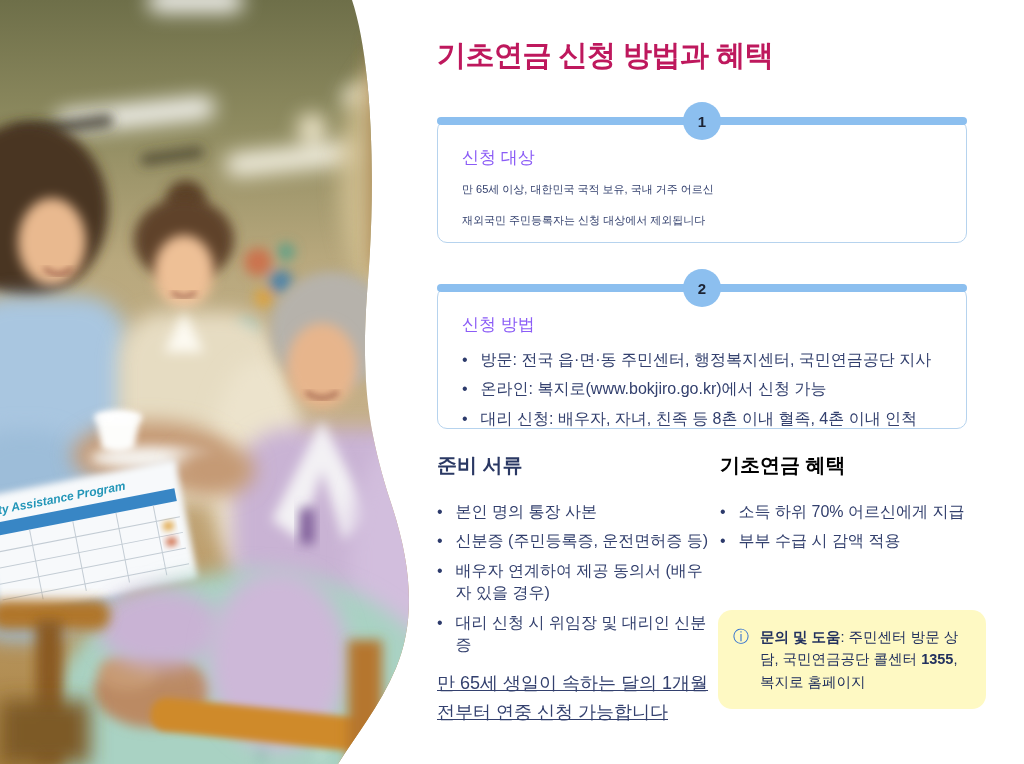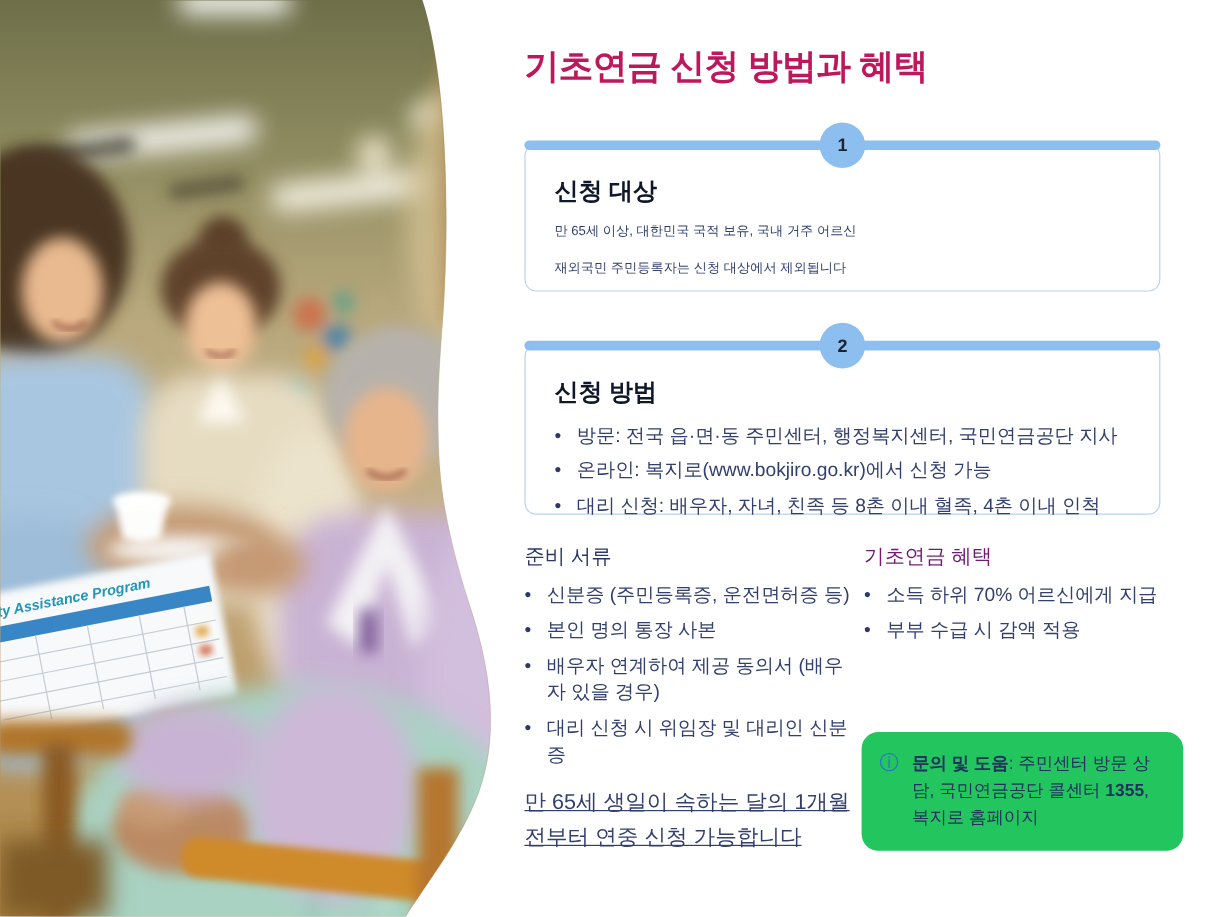--- a/index.html
+++ b/index.html
@@ -25,42 +25,42 @@
   .card-bar{
     position:absolute;top:-4px;left:-1px;right:-1px;height:8px;
     background:#8cbfef;border-radius:5px;
   }
   .badge{
     position:absolute;top:-19px;left:50%;transform:translateX(-50%);
     width:38px;height:38px;border-radius:50%;background:#8cbfef;
     display:flex;align-items:center;justify-content:center;
     font-size:15px;font-weight:700;color:#1c2333;z-index:2;
   }
-  .card h2{margin:0 0 13px 0;font-size:20px;font-weight:700;color:#0f172a;}
+  .card h2{margin:0 0 13px 0;font-size:17px;font-weight:400;color:#8b5cf6;}
   .card p{margin:0 0 15px 0;font-size:11px;line-height:1.45;color:#33406e;}
   ul.blist{list-style:none;margin:0;padding:0;}
   ul.blist li{
     display:flex;gap:13px;margin:0 0 7px 0;
     font-size:16px;line-height:1.4;color:#33406e;
   }
   ul.blist li .dot{flex:0 0 auto;color:#2c3a6b;}
   ul.blist li .dot::before{content:"\2022";}
   .b{font-weight:700;}
   
   .col{position:absolute;top:452px;}
   .col-docs{left:437px;width:278px;}
   .col-benefits{left:720px;width:268px;}
-  .col h3{margin:0 0 11px 0;font-size:17px;font-weight:400;}
+  .col h3{margin:0 0 22px 0;font-size:20px;font-weight:700;}
   .col-docs h3{color:#2a3863;}
-  .col-benefits h3{color:#701a75;}
+  .col-benefits h3{color:#000000;}
   .docs-note{margin:13px 0 0 0;font-size:18px;line-height:1.6;color:#33406e;text-decoration:underline;}
   
   .info-box{
     position:absolute;left:718px;top:610px;width:268px;box-sizing:border-box;
-    background:#22c55e;border-radius:14px;padding:16px 16px 16px 15px;
+    background:#fef9c3;border-radius:14px;padding:16px 16px 16px 15px;
     display:flex;gap:11px;
   }
   .info-icon{flex:0 0 auto;color:#2f6fd0;font-size:16px;line-height:1.4;}
   .info-icon::before{content:"\24D8";}
   .info-text{margin:0;font-size:14.5px;line-height:1.55;color:#22315e;}
 </style>
 </head>
 <body>
 
 <div class="stage">
@@ -221,25 +221,25 @@
         <span>대리 신청: 배우자, 자녀, 친족 등 8촌 이내 혈족, 4촌 이내 인척</span>
       </li>
     </ul>
   </section>
 
   <div class="col col-docs">
     <h3>준비 서류</h3>
     <ul class="blist">
       <li>
         <span class="dot"></span>
+        <span>본인 명의 통장 사본</span>
+      </li>
+      <li>
+        <span class="dot"></span>
         <span>신분증 (주민등록증, 운전면허증 등)</span>
-      </li>
-      <li>
-        <span class="dot"></span>
-        <span>본인 명의 통장 사본</span>
       </li>
       <li>
         <span class="dot"></span>
         <span>배우자 연계하여 제공 동의서 (배우자 있을 경우)</span>
       </li>
       <li>
         <span class="dot"></span>
         <span>대리 신청 시 위임장 및 대리인 신분증</span>
       </li>
     </ul>

